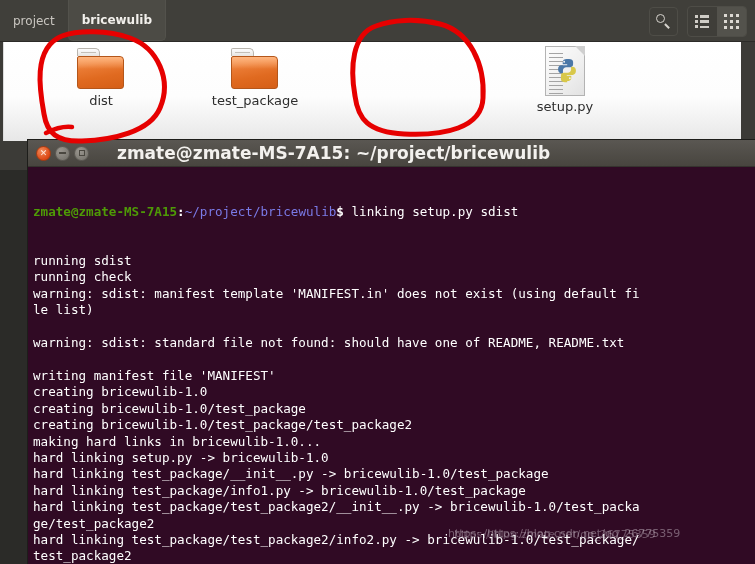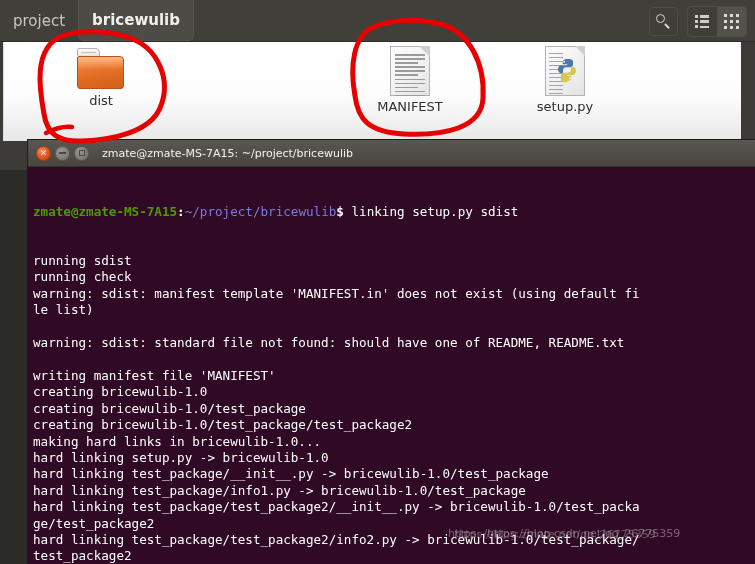--- a/index.html
+++ b/index.html
@@ -37,21 +37,21 @@
     position: absolute;
     left: 0; top: 0;
     display: flex;
     align-items: stretch;
     height: 41px;
   }
   .crumb {
     display: flex;
     align-items: center;
     padding: 0 13px;
-    font-size: 15px;
+    font-size: 12px;
     color: #c9c6c0;
     height: 41px;
     box-sizing: border-box;
   }
   .crumb.active {
     background: #4c4b45;
     color: #f2f0ec;
     font-weight: bold;
     border-radius: 0 0 5px 5px;
     border-left: 1px solid #53524c;
@@ -303,23 +303,23 @@
     color: #ffe6da;
   }
   .wbtn.min, .wbtn.max {
     background: radial-gradient(circle at 35% 30%, #9a968f, #7d7a73 70%);
     border: 1px solid #5f5c56;
     color: #3e3b36;
   }
   .wbtn .glyph-dash { width: 7px; height: 1.6px; background: #4a4740; display:block; }
   .wbtn .glyph-sq { width: 6px; height: 6px; border: 1.5px solid #4a4740; display:block; box-sizing:border-box; }
   #term-title {
-    margin-left: 9px;
-    font-size: 11px;
-    font-weight: normal;
+    margin-left: 24px;
+    font-size: 17px;
+    font-weight: bold;
     color: #f3f1ee;
     font-family: "DejaVu Sans", "Liberation Sans", sans-serif;
   }
 
   #term-body {
     padding: 4px 4px 0 5px;
     font-family: "DejaVu Sans Mono", "Liberation Mono", monospace;
     font-size: 12.6px;
     line-height: 16.4px;
     color: #ffffff;
@@ -405,41 +405,28 @@
   <div id="files-pane">
 
     <div class="file-item" style="left:42px;">
       <div class="folder">
         <div class="tab"></div>
           <div class="body"></div>
       </div>
       <div class="file-label">dist</div>
     </div>
 
-
-    <div class="file-item" style="left:351px;">
-      <div class="docfile">
-        <div class="sheet"></div>
-        <div class="fold"></div>
-        <div class="lines">
-          <i></i>
-            <i></i>
-            <i></i>
-            <i></i>
-            <i></i>
-            <i></i>
-            <i></i>
-            <i></i>
-            <i></i>
-            <i></i>
-            <i></i>
-        </div>
-      </div>
-      <div class="file-label">MANIFEST</div>
+    <div class="file-item" style="left:196px;">
+      <div class="folder">
+        <div class="tab"></div>
+          <div class="body"></div>
+      </div>
+      <div class="file-label">test_package</div>
     </div>
+
 
     <div class="file-item" style="left:506px;">
       <div class="pyfile">
         <div class="sheet"></div>
         <div class="fold"></div>
         <div class="lines">
             <i></i>
             <i></i>
             <i></i>
             <i></i>

